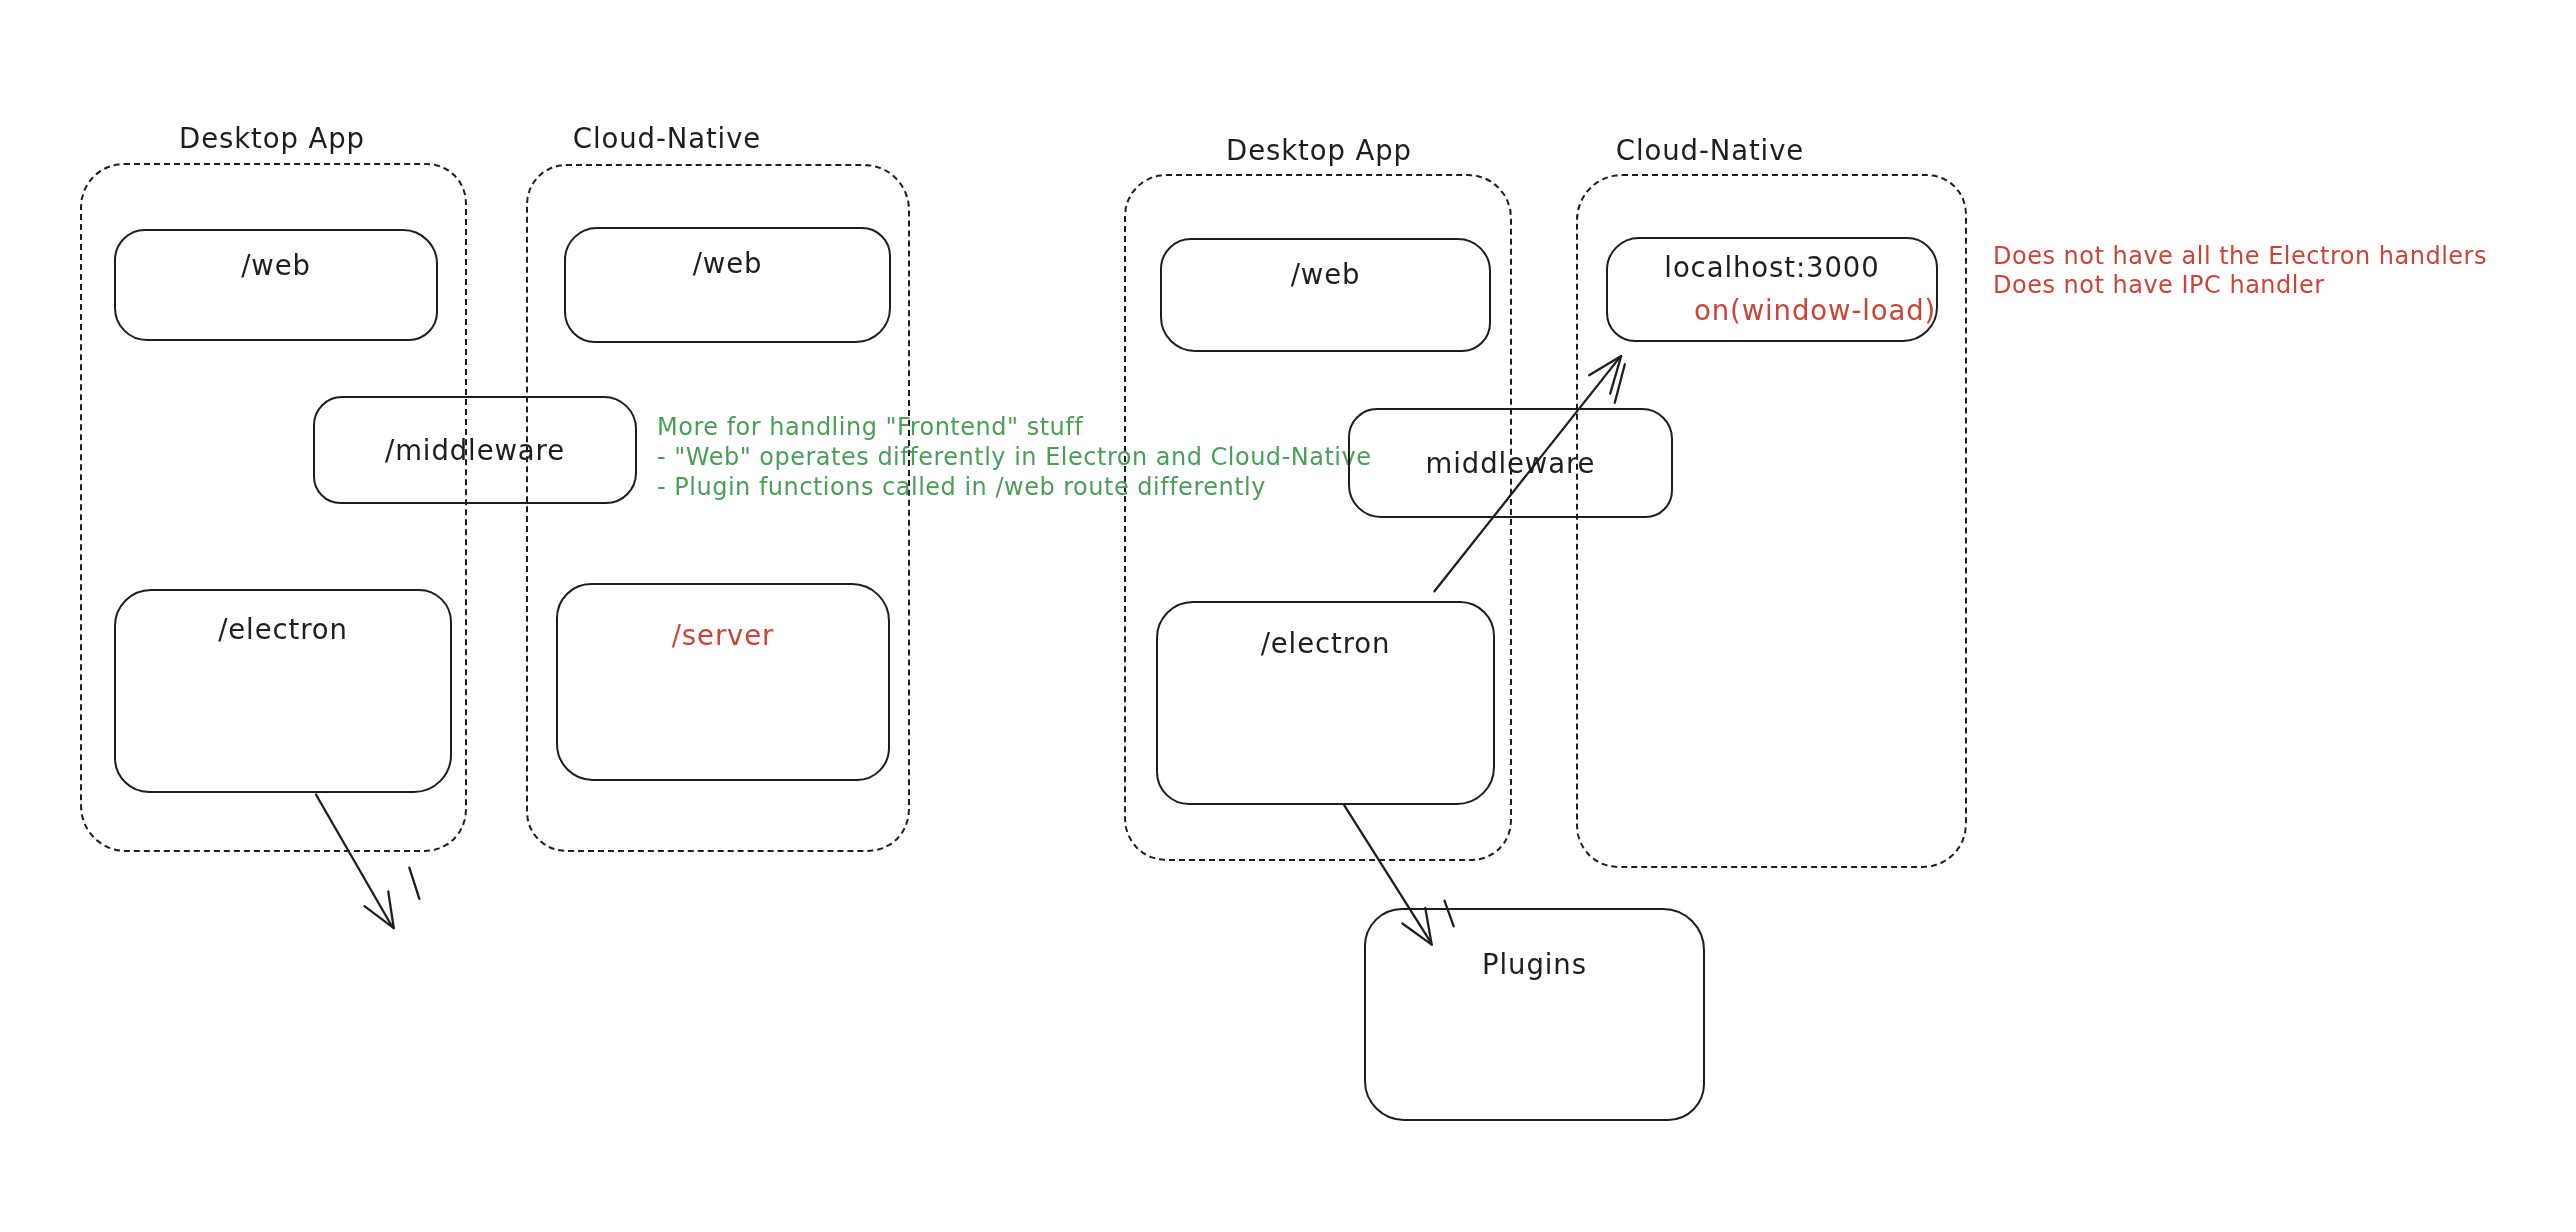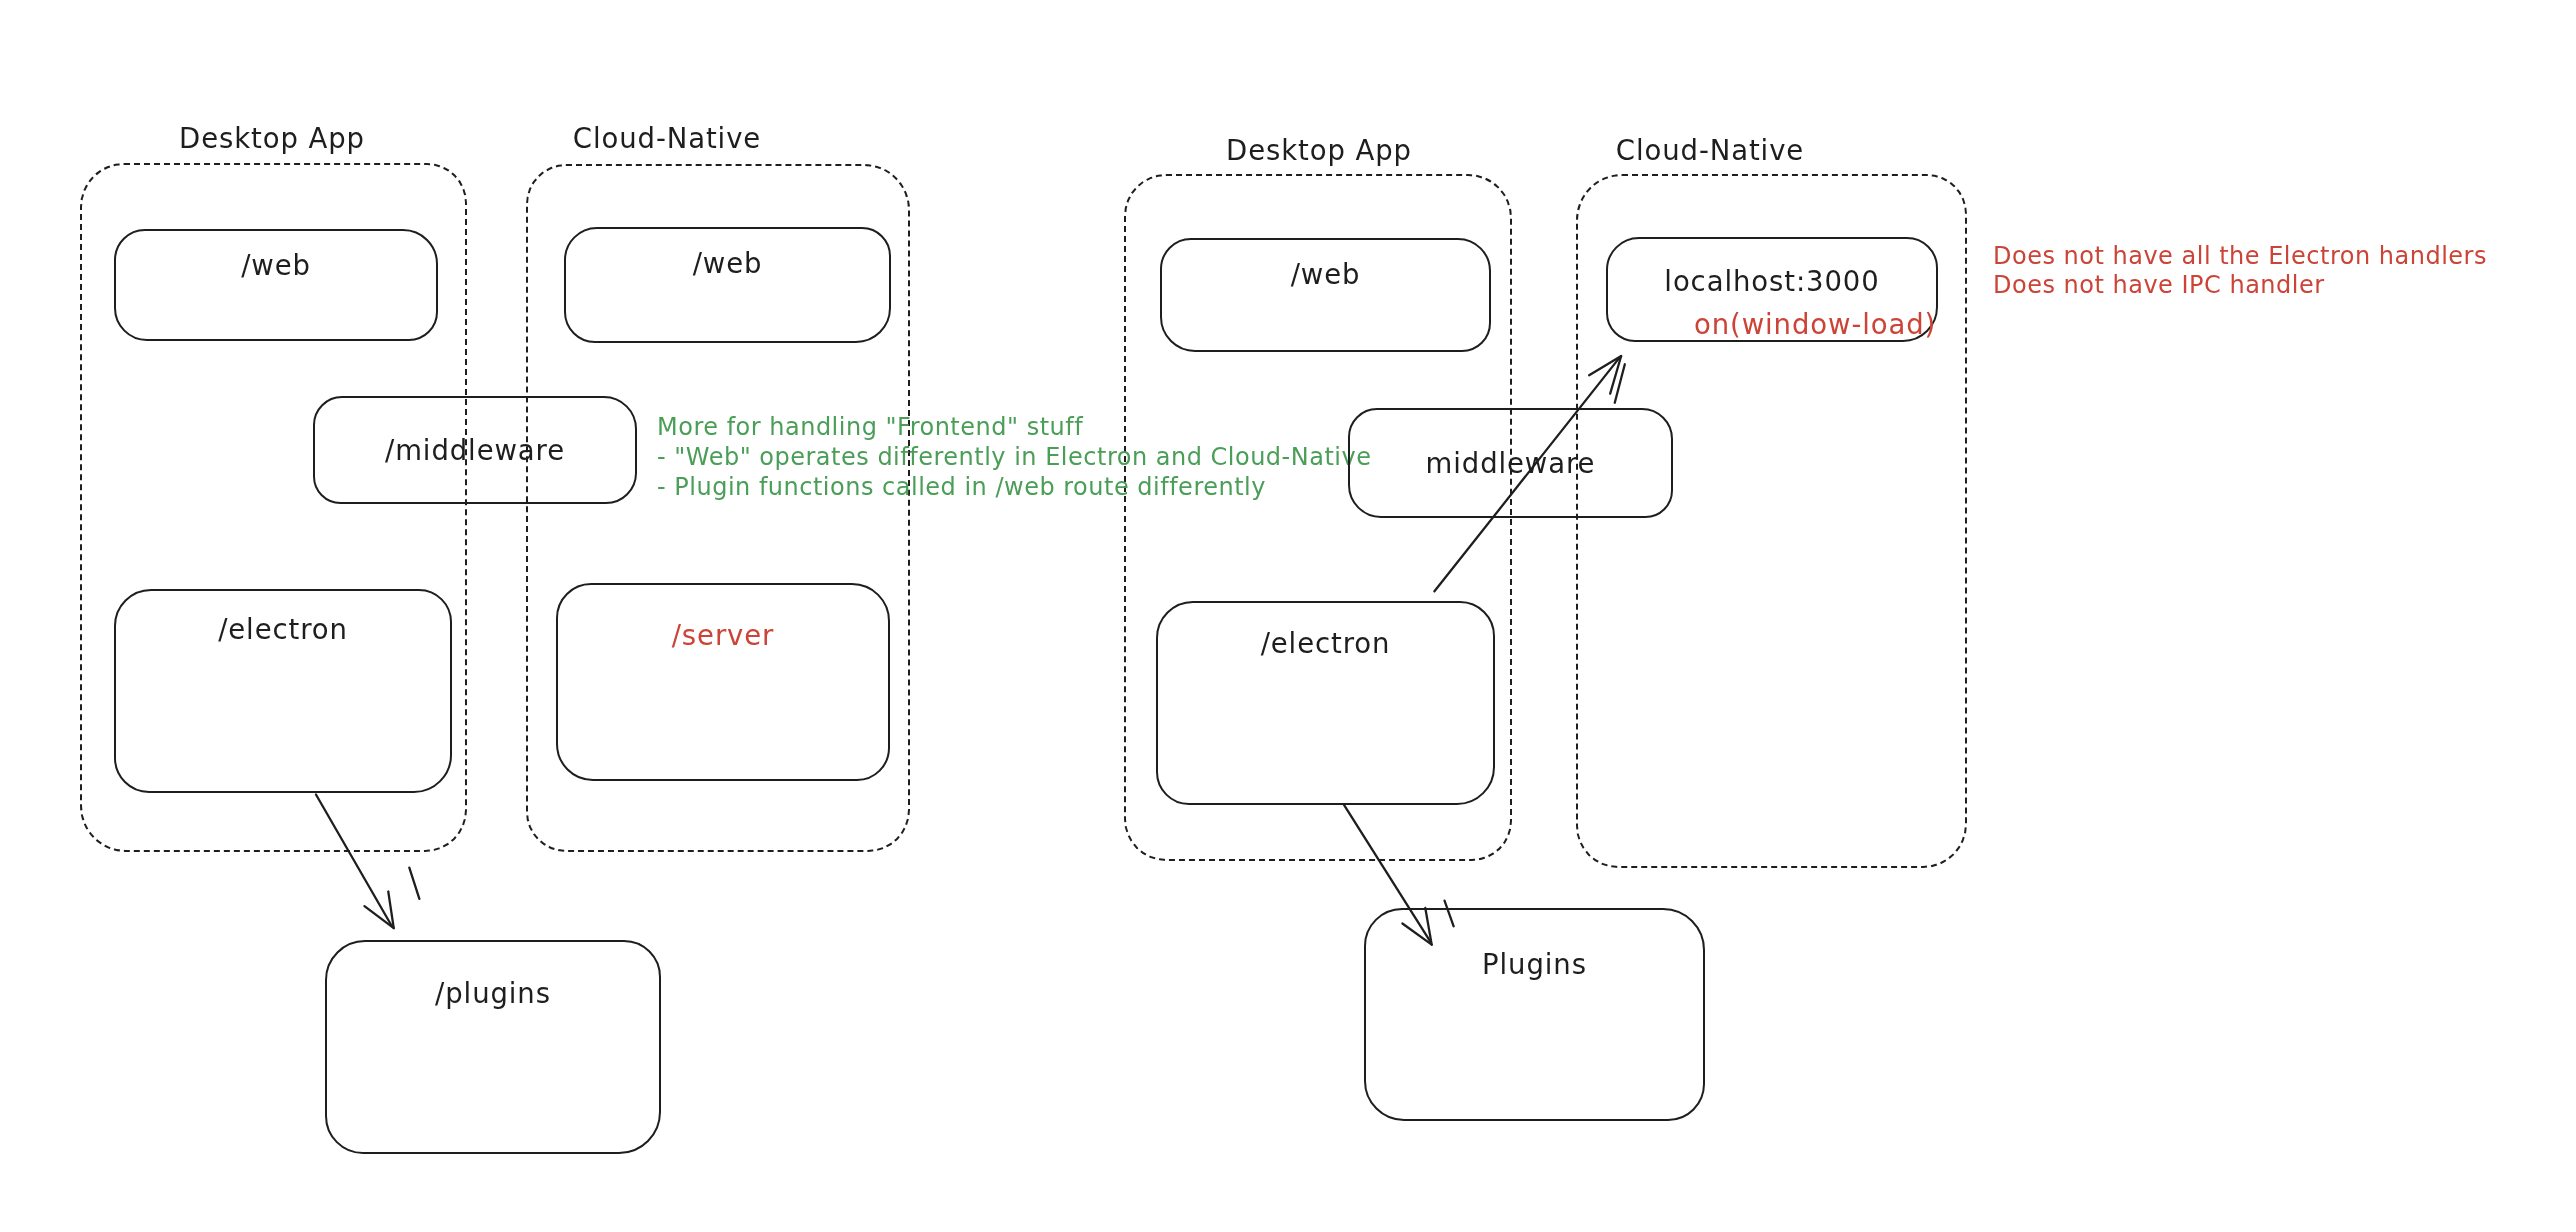--- a/index.html
+++ b/index.html
@@ -90,42 +90,39 @@
   </div>
 
   <div class="box" style="left:114px; top:589px; width:334px; height:200px; border-radius:37px 33px 38px 35px;">
     <span class="blabel" style="margin-top:22px;">/electron</span>
   </div>
 
   <div class="box" style="left:556px; top:583px; width:330px; height:194px; border-radius:35px 38px 33px 37px;">
     <span class="blabel red" style="margin-top:34px;">/server</span>
   </div>
 
-  <div class="box" style="left:325px; top:940px; width:332px; height:210px; border-radius:40px 37px 42px 38px;">
-    <span class="blabel" style="margin-top:35px;">/plugins</span>
-  </div>
 
   <div class="note green" style="left:657px; top:412px;">
     <div>More for handling "Frontend" stuff</div>
     <div>- "Web" operates differently in Electron and Cloud-Native</div>
     <div>- Plugin functions called in /web route differently</div>
   </div>
 
   <div class="container-label" style="left:1319px; top:134px;">Desktop App</div>
   <div class="container" style="left:1124px; top:174px; width:384px; height:683px; border-radius:42px 44px 40px 42px;"></div>
 
   <div class="container-label" style="left:1710px; top:134px;">Cloud-Native</div>
   <div class="container" style="left:1576px; top:174px; width:387px; height:690px; border-radius:46px 40px 44px 42px;"></div>
 
   <div class="box" style="left:1160px; top:238px; width:327px; height:110px; border-radius:31px 33px 29px 35px;">
     <span class="blabel" style="margin-top:18.3px;">/web</span>
   </div>
 
   <div class="box" style="left:1606px; top:237px; width:328px; height:101px; border-radius:33px 31px 35px 29px;">
-    <span class="blabel" style="margin-top:26px;">localhost:3000</span>
+    <span class="blabel" style="margin-top:12px;">localhost:3000</span>
     <span class="blabel red" style="margin-top:11px; margin-left:86px;">on(window-load)</span>
   </div>
 
   <div class="box vcenter" style="left:1348px; top:408px; width:321px; height:106px; border-radius:29px 31px 27.5px 33px;">
     <span class="blabel">middleware</span>
   </div>
 
   <div class="box" style="left:1156px; top:601px; width:335px; height:200px; border-radius:37px 35px 38px 33px;">
     <span class="blabel" style="margin-top:24px;">/electron</span>
   </div>

